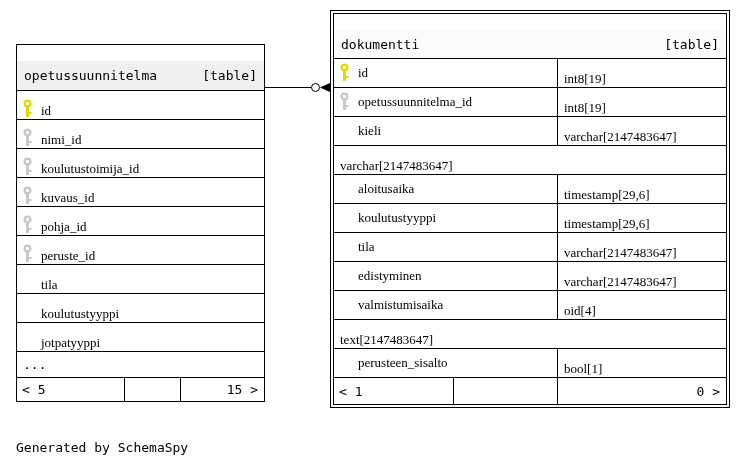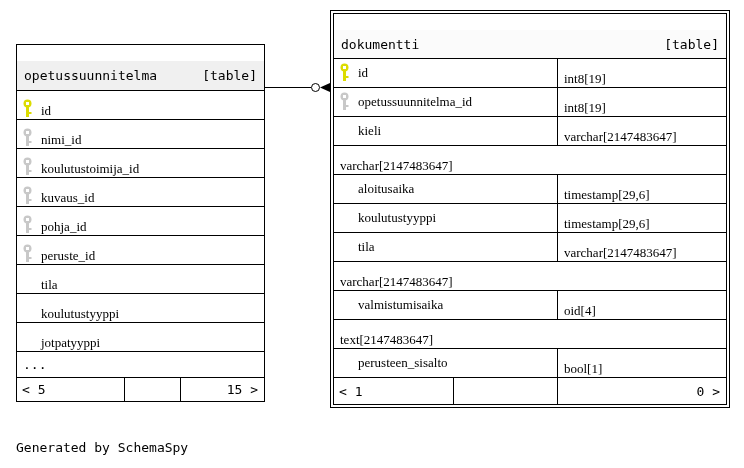--- a/index.html
+++ b/index.html
@@ -207,20 +207,24 @@
           <span class="coltype">timestamp[29,6]</span>
         </div>
         <div class="row">
           <span class="namecell">
             <span class="keyslot"></span>
             <span class="colname">tila</span>
           </span>
           <span class="coltype">varchar[2147483647]</span>
         </div>
         <div class="row">
+          <span class="namecell">
+            <span class="keyslot"></span>
+            <span class="colname">edistyminen</span>
+          </span>
           <span class="coltype">varchar[2147483647]</span>
         </div>
         <div class="row">
           <span class="namecell">
             <span class="keyslot"></span>
             <span class="colname">valmistumisaika</span>
           </span>
           <span class="coltype">oid[4]</span>
         </div>
         <div class="row">

